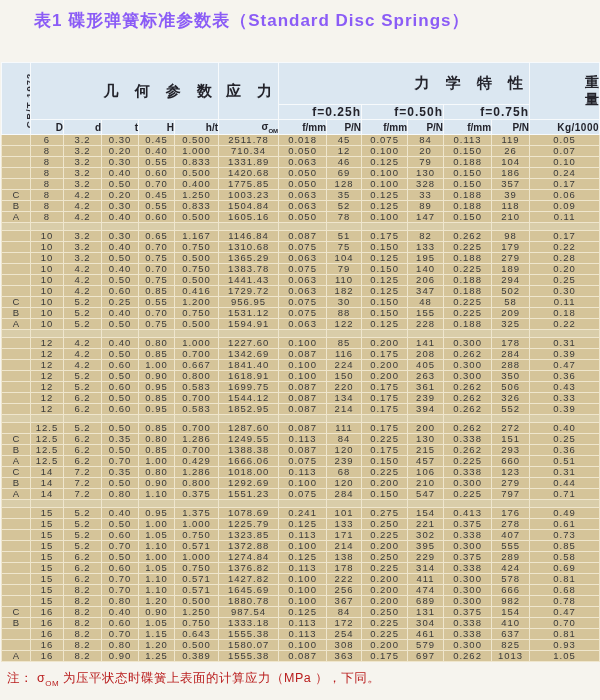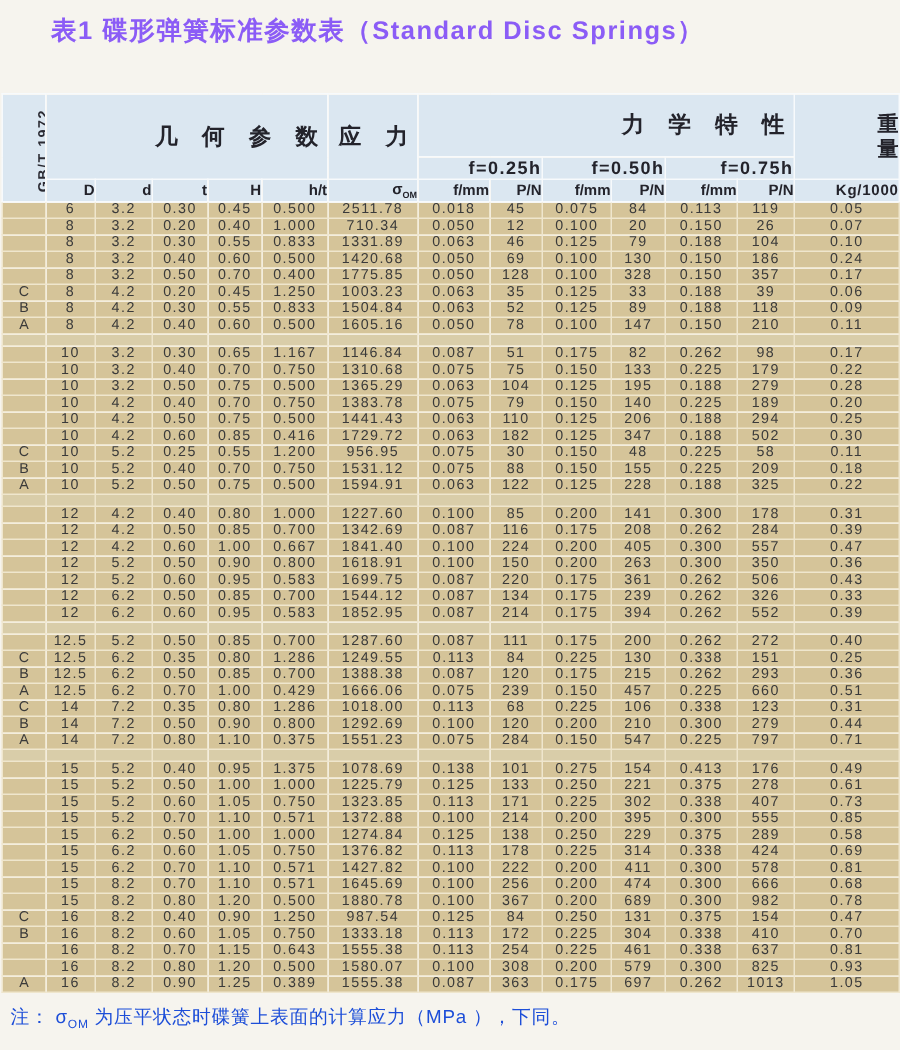--- a/index.html
+++ b/index.html
@@ -61,21 +61,21 @@
     white-space: nowrap;
     overflow: hidden;
   }
   tbody tr.gap td { height: 8px; background: #d9cda9; }
   tbody td.glabel { letter-spacing: 0; }
   .foot-note {
     position: absolute;
     top: 670px;
     left: 7px;
     font-size: 12.5px;
-    color: #1d4ed8;
+    color: #b91c1c;
     letter-spacing: .5px;
     white-space: nowrap;
   }
   .foot-note sub { font-size: 8px; }
 </style>
 </head>
 <body>
 
 <div class="page-title">表1  碟形弹簧标准参数表（Standard Disc Springs）</div>
 
@@ -472,21 +472,21 @@
           <td>4.2</td>
           <td>0.60</td>
           <td>1.00</td>
           <td>0.667</td>
           <td>1841.40</td>
           <td>0.100</td>
           <td>224</td>
           <td>0.200</td>
           <td>405</td>
           <td>0.300</td>
-          <td>557</td>
+          <td>288</td>
           <td>0.47</td>
         </tr>
         <tr>
           <td class="glabel"></td>
           <td>12</td>
           <td>5.2</td>
           <td>0.50</td>
           <td>0.90</td>
           <td>0.800</td>
           <td>1618.91</td>
@@ -691,21 +691,21 @@
           <td></td>
         </tr>
         <tr>
           <td class="glabel"></td>
           <td>15</td>
           <td>5.2</td>
           <td>0.40</td>
           <td>0.95</td>
           <td>1.375</td>
           <td>1078.69</td>
-          <td>0.138</td>
+          <td>0.241</td>
           <td>101</td>
           <td>0.275</td>
           <td>154</td>
           <td>0.413</td>
           <td>176</td>
           <td>0.49</td>
         </tr>
         <tr>
           <td class="glabel"></td>
           <td>15</td>

